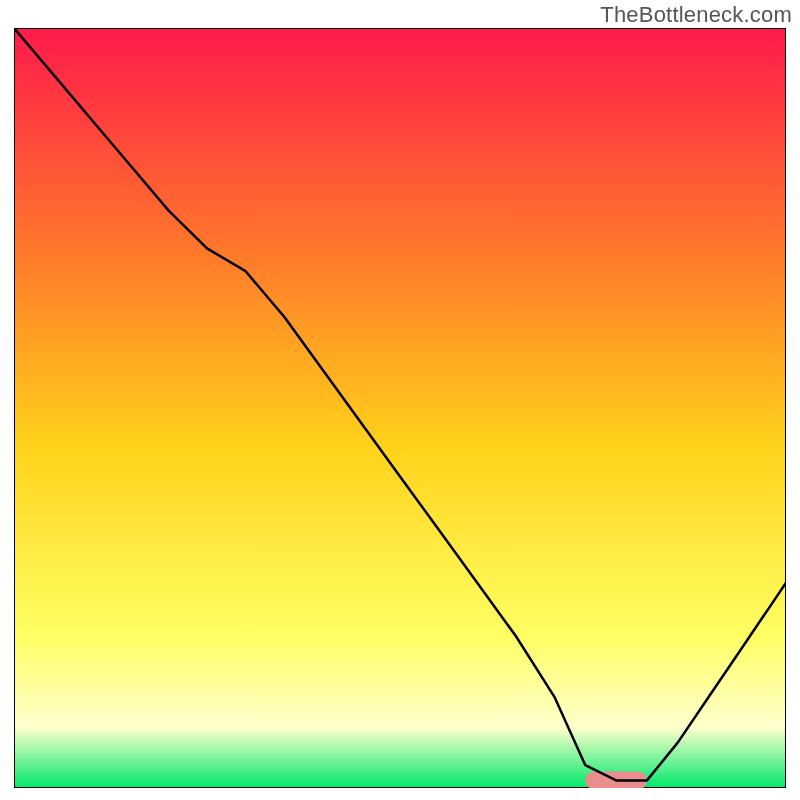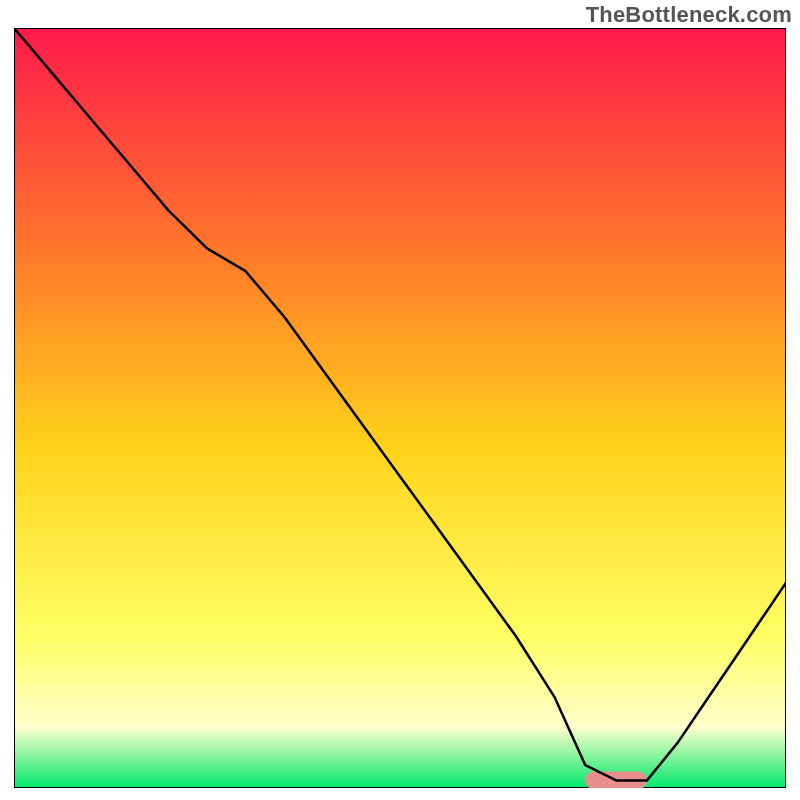--- a/index.html
+++ b/index.html
@@ -15,21 +15,21 @@
     position: relative;
     width: 800px;
     height: 800px;
     background: #fff;
   }
   .attribution {
     position: absolute;
     top: 2px;
     right: 8px;
     font-size: 22px;
-    font-weight: 700;
+    font-weight: 400;
     color: #555;
     letter-spacing: 0.2px;
   }
   .plot {
     position: absolute;
     left: 14px;
     top: 28px;
     width: 772px;
     height: 760px;
   }

